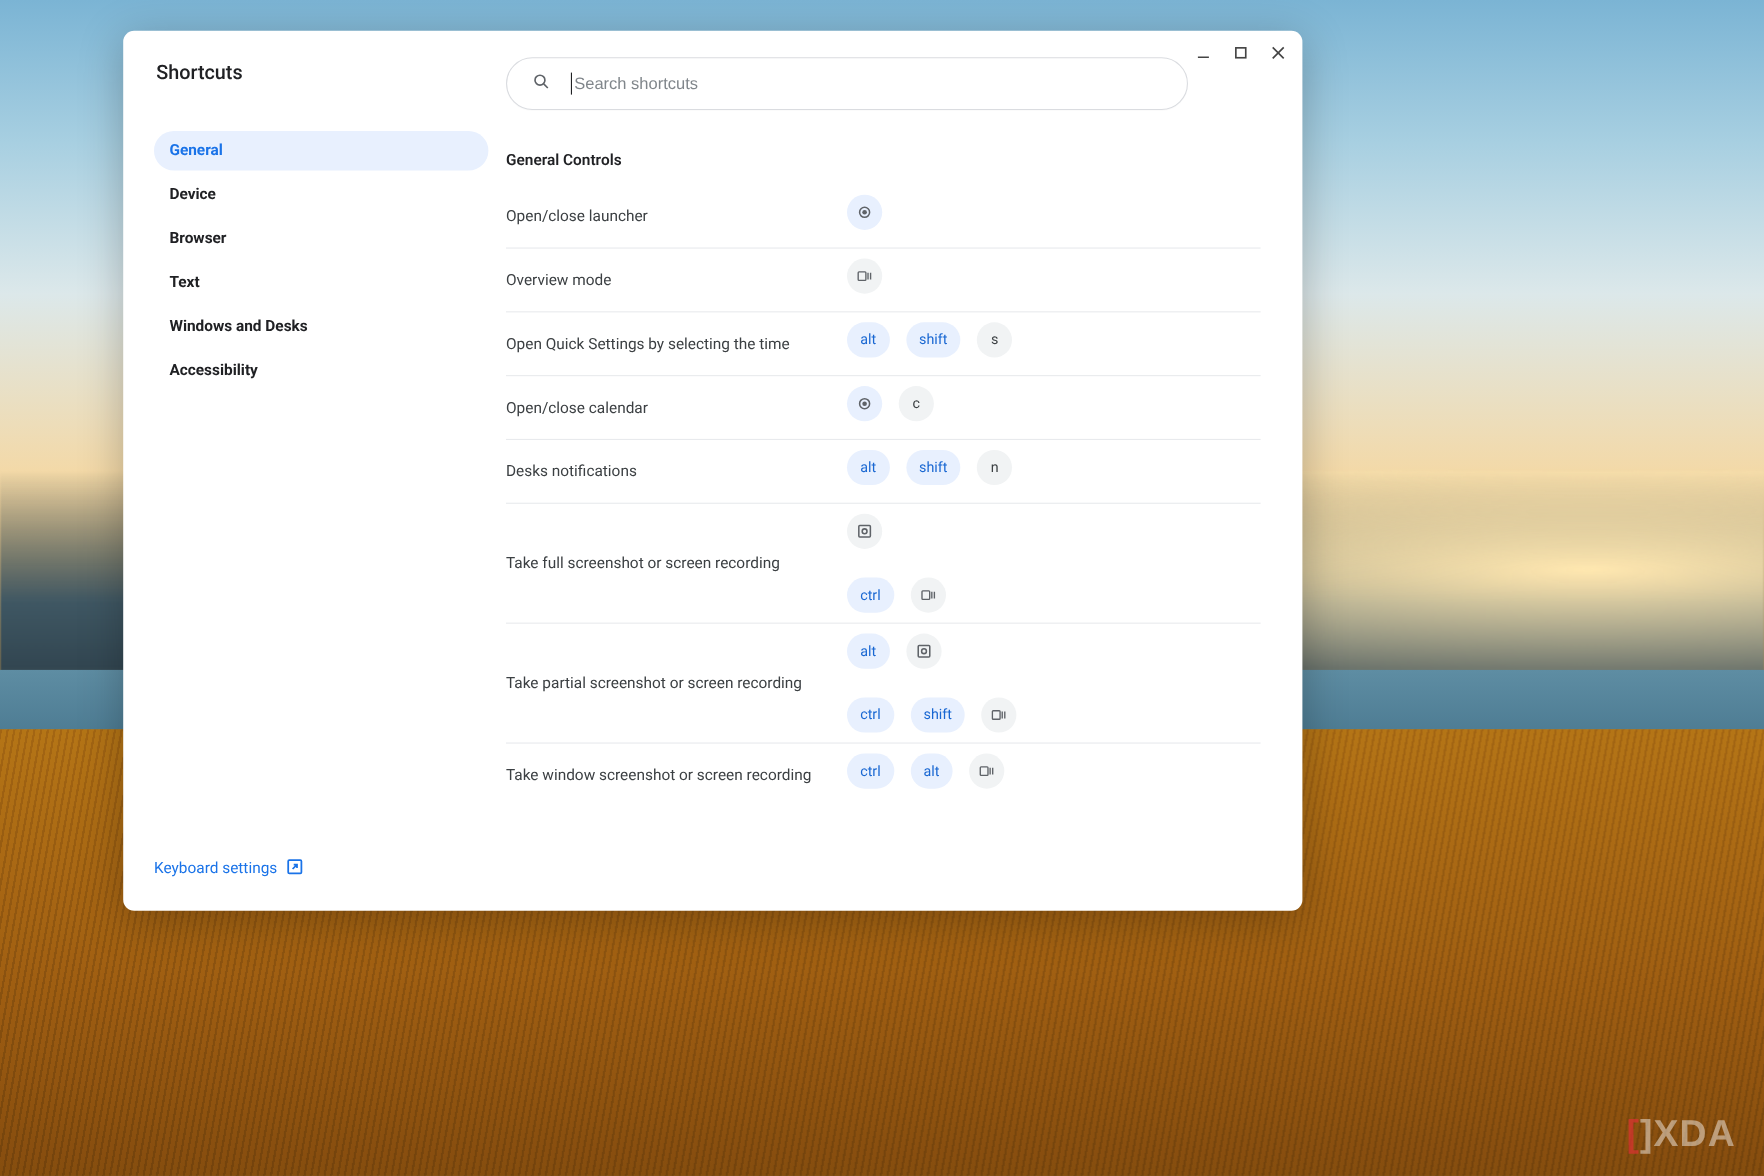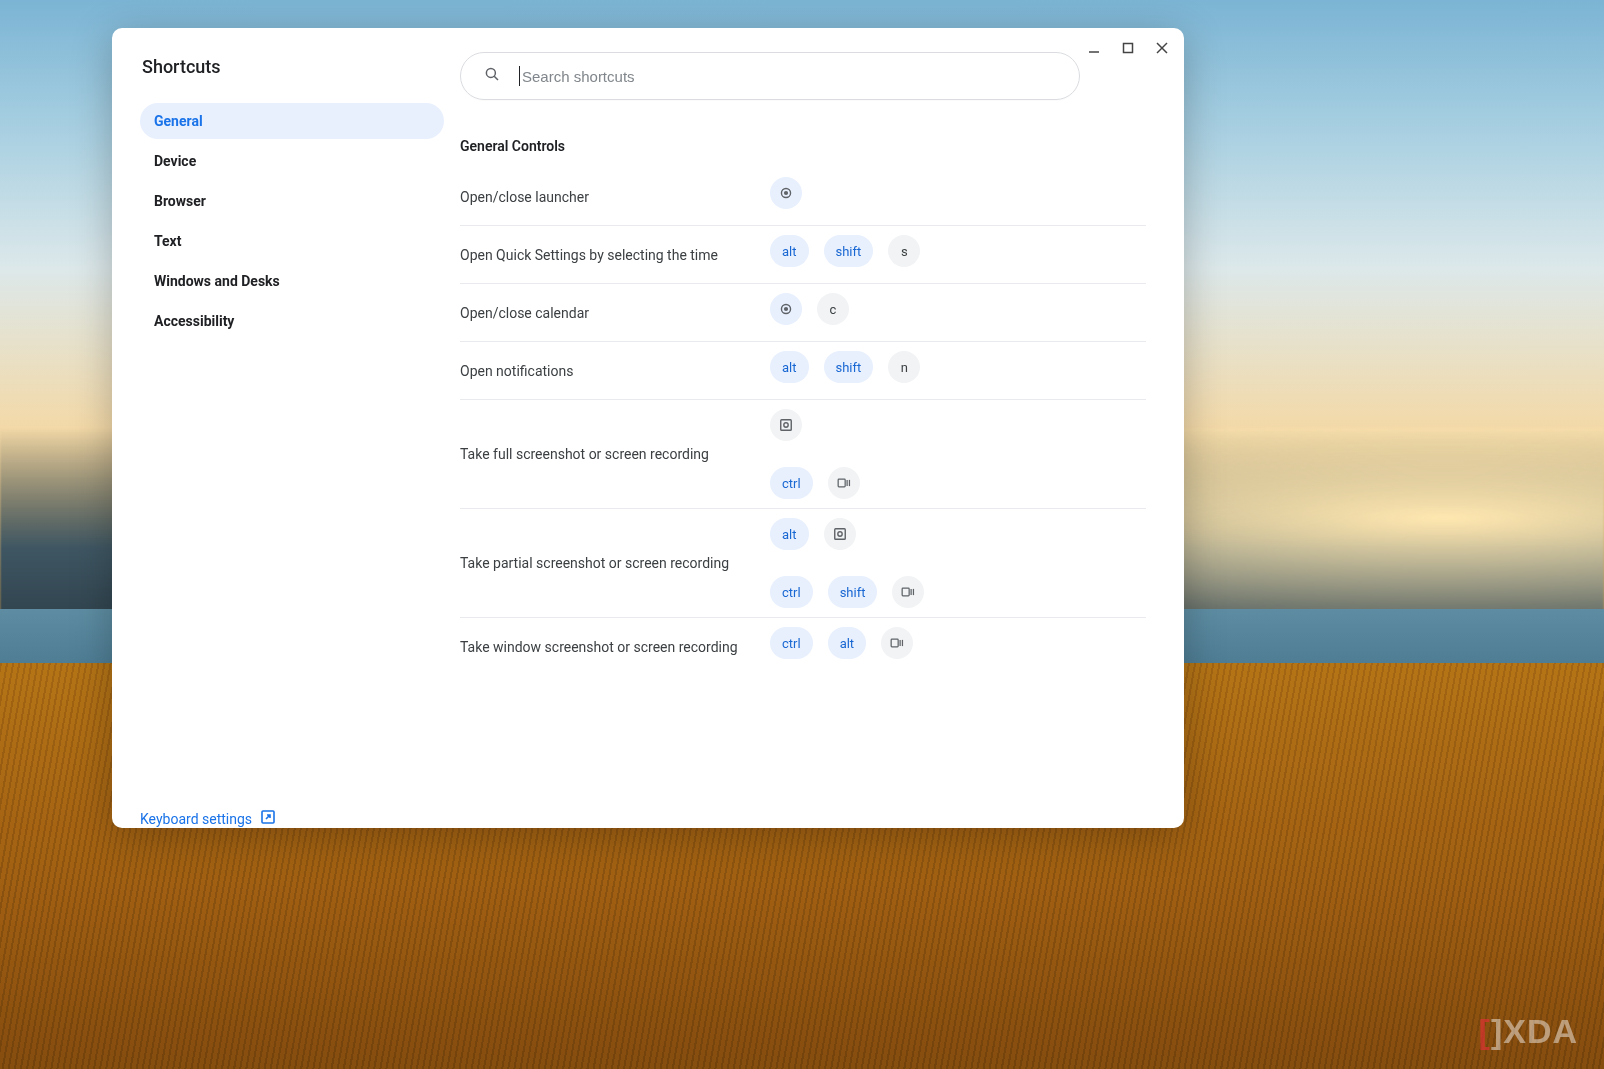--- a/index.html
+++ b/index.html
@@ -66,32 +66,32 @@
   .win-btn svg { width: 14px; height: 14px; }
 
   
   .sidebar {
     padding: 28px 12px 16px 28px;
     display: flex; flex-direction: column;
     position: relative;
   }
   .app-title {
     font-size: 18px; color: #202124; font-weight: 500;
-    margin-bottom: 26px; margin-left: 2px;
+    margin-bottom: 42px; margin-left: 2px;
   }
   .nav { display: flex; flex-direction: column; gap: 4px; font-weight: bold; }
   .nav-item {
     font-size: 14px; color: #202124;
     padding: 10px 14px;
     border-radius: 999px;
     cursor: pointer;
   }
   .nav-item.active { background: #e8f0fe; color: #1a73e8; }
   .kb-settings {
-    position: absolute; left: 28px; bottom: 0;
+    position: absolute; left: 28px; bottom: 28px;
     color: #1a73e8; font-size: 14px;
     display: flex; align-items: center; gap: 8px;
     cursor: pointer;
   }
   .kb-settings svg { width: 16px; height: 16px; }
 
   
   .main {
     padding: 24px 38px 16px 4px;
     display: flex; flex-direction: column;
@@ -228,20 +228,34 @@
               <span class="key modifier iconkey">
                 <svg viewBox="0 0 16 16">
                   <circle cx="8" cy="8" r="5.2" fill="none" stroke="#5f6368" stroke-width="1.6"></circle>
                   <circle cx="8" cy="8" r="2.4" fill="#5f6368"></circle>
                 </svg>
               </span>
             </div>
           </div>
         </div>
         <div class="row">
+          <div class="row-label">Overview mode</div>
+          <div class="combos">
+            <div class="combo">
+              <span class="key iconkey">
+                <svg viewBox="0 0 18 14" fill="none" stroke="#5f6368" stroke-width="1.6">
+                  <rect x="1.5" y="2" width="9" height="10" rx="1"></rect>
+                  <line x1="13" y1="3" x2="13" y2="11"></line>
+                  <line x1="16" y1="3" x2="16" y2="11"></line>
+                </svg>
+              </span>
+            </div>
+          </div>
+        </div>
+        <div class="row">
           <div class="row-label">Open Quick Settings by selecting the time</div>
           <div class="combos">
             <div class="combo">
               <span class="key modifier">alt</span>
               <span class="key modifier">shift</span>
               <span class="key">s</span>
             </div>
           </div>
         </div>
         <div class="row">
@@ -252,21 +266,21 @@
                 <svg viewBox="0 0 16 16">
                   <circle cx="8" cy="8" r="5.2" fill="none" stroke="#5f6368" stroke-width="1.6"></circle>
                   <circle cx="8" cy="8" r="2.4" fill="#5f6368"></circle>
                 </svg>
               </span>
               <span class="key">c</span>
             </div>
           </div>
         </div>
         <div class="row">
-          <div class="row-label">Open notifications</div>
+          <div class="row-label">Desks notifications</div>
           <div class="combos">
             <div class="combo">
               <span class="key modifier">alt</span>
               <span class="key modifier">shift</span>
               <span class="key">n</span>
             </div>
           </div>
         </div>
         <div class="row">
           <div class="row-label">Take full screenshot or screen recording</div>

